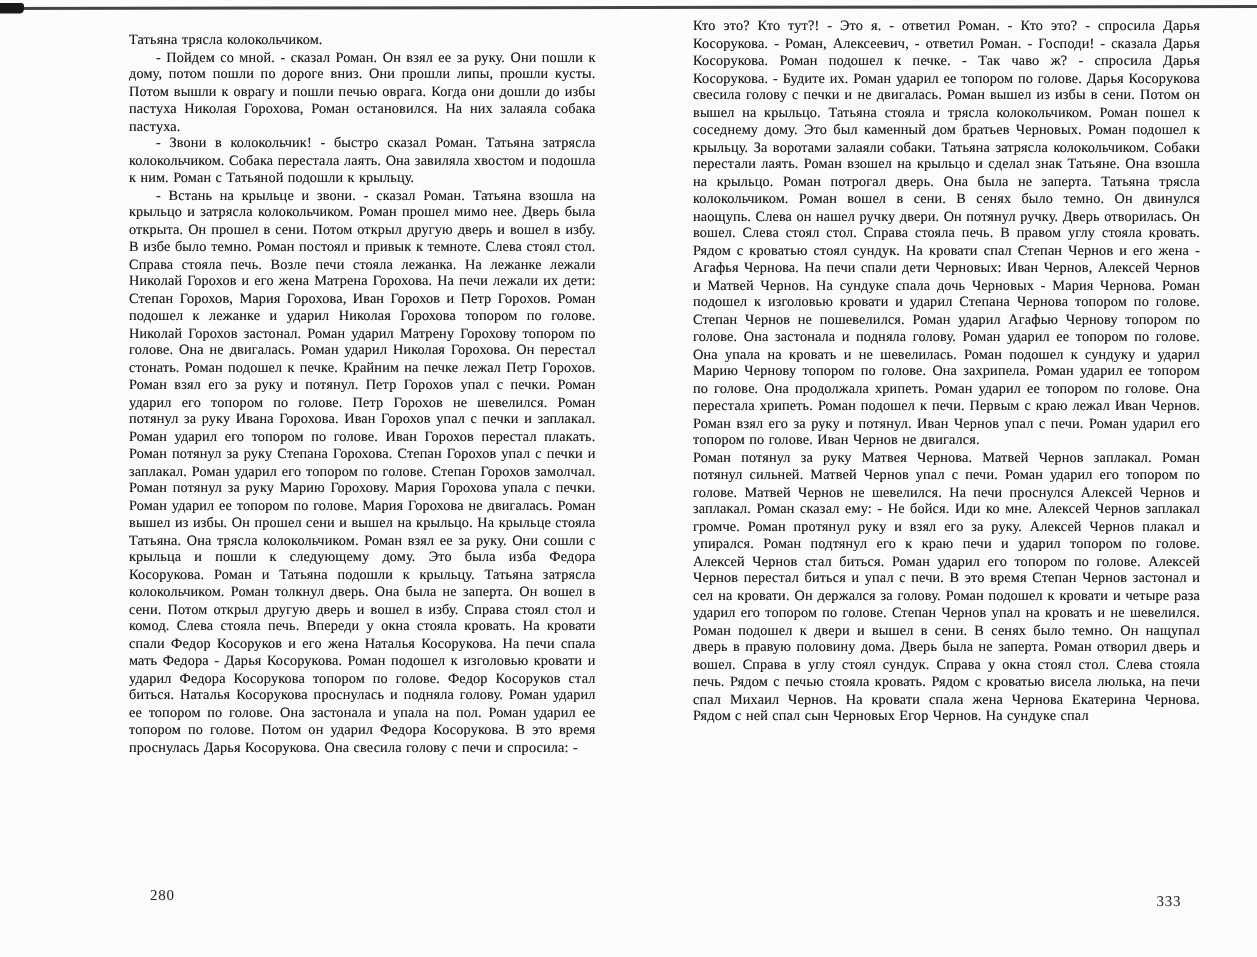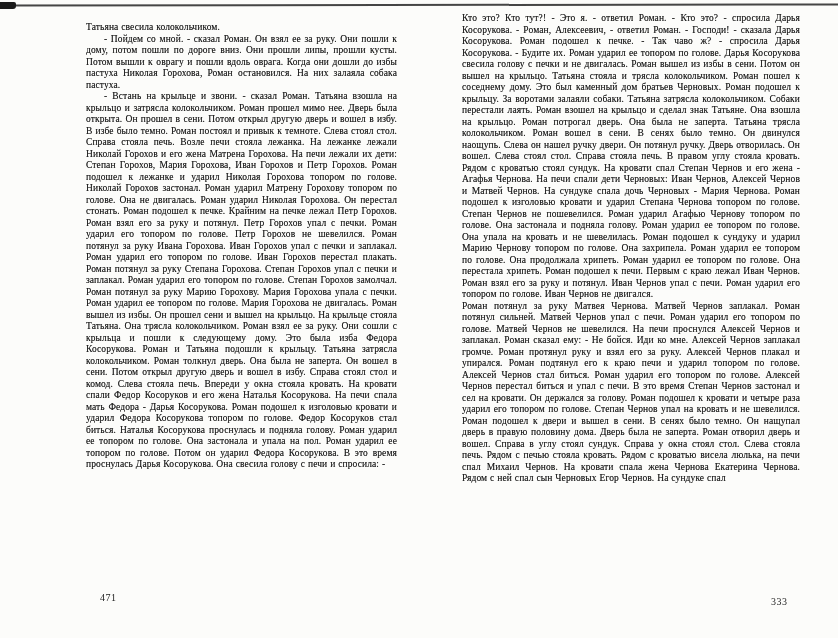--- a/index.html
+++ b/index.html
@@ -82,26 +82,27 @@
 </style>
 </head>
 <body>
 
 <div class="scan">
 
   <div class="scan-top-line"></div>
   <div class="scan-corner-blob"></div>
 
   <div class="page-text page-text-left">
-    <p class="para end-short">Татьяна свесила колокольчиком.</p>
-    <p class="para indent">- Пойдем со мной. - сказал Роман. Он взял ее за руку. Они пошли к дому, потом пошли по дороге вниз. Они прошли липы, прошли кусты. Потом вышли к оврагу и пошли вдоль оврага. Когда они дошли до избы пастуха Николая Горохова, Роман остановился. На них залаяла собака пастуха.</p>
+    <p class="para end-short">Татьяна трясла колокольчиком.</p>
+    <p class="para indent">- Пойдем со мной. - сказал Роман. Он взял ее за руку. Они пошли к дому, потом пошли по дороге вниз. Они прошли липы, прошли кусты. Потом вышли к оврагу и пошли печью оврага. Когда они дошли до избы пастуха Николая Горохова, Роман остановился. На них залаяла собака пастуха.</p>
+    <p class="para indent">- Звони в колокольчик! - быстро сказал Роман. Татьяна затрясла колокольчиком. Собака перестала лаять. Она завиляла хвостом и подошла к ним. Роман с Татьяной подошли к крыльцу.</p>
     <p class="para indent">- Встань на крыльце и звони. - сказал Роман. Татьяна взошла на крыльцо и затрясла колокольчиком. Роман прошел мимо нее. Дверь была открыта. Он прошел в сени. Потом открыл другую дверь и вошел в избу. В избе было темно. Роман постоял и привык к темноте. Слева стоял стол. Справа стояла печь. Возле печи стояла лежанка. На лежанке лежали Николай Горохов и его жена Матрена Горохова. На печи лежали их дети: Степан Горохов, Мария Горохова, Иван Горохов и Петр Горохов. Роман подошел к лежанке и ударил Николая Горохова топором по голове. Николай Горохов застонал. Роман ударил Матрену Горохову топором по голове. Она не двигалась. Роман ударил Николая Горохова. Он перестал стонать. Роман подошел к печке. Крайним на печке лежал Петр Горохов. Роман взял его за руку и потянул. Петр Горохов упал с печки. Роман ударил его топором по голове. Петр Горохов не шевелился. Роман потянул за руку Ивана Горохова. Иван Горохов упал с печки и заплакал. Роман ударил его топором по голове. Иван Горохов перестал плакать. Роман потянул за руку Степана Горохова. Степан Горохов упал с печки и заплакал. Роман ударил его топором по голове. Степан Горохов замолчал. Роман потянул за руку Марию Горохову. Мария Горохова упала с печки. Роман ударил ее топором по голове. Мария Горохова не двигалась. Роман вышел из избы. Он прошел сени и вышел на крыльцо. На крыльце стояла Татьяна. Она трясла колокольчиком. Роман взял ее за руку. Они сошли с крыльца и пошли к следующему дому. Это была изба Федора Косорукова. Роман и Татьяна подошли к крыльцу. Татьяна затрясла колокольчиком. Роман толкнул дверь. Она была не заперта. Он вошел в сени. Потом открыл другую дверь и вошел в избу. Справа стоял стол и комод. Слева стояла печь. Впереди у окна стояла кровать. На кровати спали Федор Косоруков и его жена Наталья Косорукова. На печи спала мать Федора - Дарья Косорукова. Роман подошел к изголовью кровати и ударил Федора Косорукова топором по голове. Федор Косоруков стал биться. Наталья Косорукова проснулась и подняла голову. Роман ударил ее топором по голове. Она застонала и упала на пол. Роман ударил ее топором по голове. Потом он ударил Федора Косорукова. В это время проснулась Дарья Косорукова. Она свесила голову с печи и спросила: -</p>
   </div>
 
   <div class="page-text page-text-right">
     <p class="para">Кто это? Кто тут?! - Это я. - ответил Роман. - Кто это? - спросила Дарья Косорукова. - Роман, Алексеевич, - ответил Роман. - Господи! - сказала Дарья Косорукова. Роман подошел к печке. - Так чаво ж? - спросила Дарья Косорукова. - Будите их. Роман ударил ее топором по голове. Дарья Косорукова свесила голову с печки и не двигалась. Роман вышел из избы в сени. Потом он вышел на крыльцо. Татьяна стояла и трясла колокольчиком. Роман пошел к соседнему дому. Это был каменный дом братьев Черновых. Роман подошел к крыльцу. За воротами залаяли собаки. Татьяна затрясла колокольчиком. Собаки перестали лаять. Роман взошел на крыльцо и сделал знак Татьяне. Она взошла на крыльцо. Роман потрогал дверь. Она была не заперта. Татьяна трясла колокольчиком. Роман вошел в сени. В сенях было темно. Он двинулся наощупь. Слева он нашел ручку двери. Он потянул ручку. Дверь отворилась. Он вошел. Слева стоял стол. Справа стояла печь. В правом углу стояла кровать. Рядом с кроватью стоял сундук. На кровати спал Степан Чернов и его жена - Агафья Чернова. На печи спали дети Черновых: Иван Чернов, Алексей Чернов и Матвей Чернов. На сундуке спала дочь Черновых - Мария Чернова. Роман подошел к изголовью кровати и ударил Степана Чернова топором по голове. Степан Чернов не пошевелился. Роман ударил Агафью Чернову топором по голове. Она застонала и подняла голову. Роман ударил ее топором по голове. Она упала на кровать и не шевелилась. Роман подошел к сундуку и ударил Марию Чернову топором по голове. Она захрипела. Роман ударил ее топором по голове. Она продолжала хрипеть. Роман ударил ее топором по голове. Она перестала хрипеть. Роман подошел к печи. Первым с краю лежал Иван Чернов. Роман взял его за руку и потянул. Иван Чернов упал с печи. Роман ударил его топором по голове. Иван Чернов не двигался.</p>
     <p class="para">Роман потянул за руку Матвея Чернова. Матвей Чернов заплакал. Роман потянул сильней. Матвей Чернов упал с печи. Роман ударил его топором по голове. Матвей Чернов не шевелился. На печи проснулся Алексей Чернов и заплакал. Роман сказал ему: - Не бойся. Иди ко мне. Алексей Чернов заплакал громче. Роман протянул руку и взял его за руку. Алексей Чернов плакал и упирался. Роман подтянул его к краю печи и ударил топором по голове. Алексей Чернов стал биться. Роман ударил его топором по голове. Алексей Чернов перестал биться и упал с печи. В это время Степан Чернов застонал и сел на кровати. Он держался за голову. Роман подошел к кровати и четыре раза ударил его топором по голове. Степан Чернов упал на кровать и не шевелился. Роман подошел к двери и вышел в сени. В сенях было темно. Он нащупал дверь в правую половину дома. Дверь была не заперта. Роман отворил дверь и вошел. Справа в углу стоял сундук. Справа у окна стоял стол. Слева стояла печь. Рядом с печью стояла кровать. Рядом с кроватью висела люлька, на печи спал Михаил Чернов. На кровати спала жена Чернова Екатерина Чернова. Рядом с ней спал сын Черновых Егор Чернов. На сундуке спал</p>
   </div>
 
-  <div class="page-number page-number-left">471</div>
+  <div class="page-number page-number-left">280</div>
   <div class="page-number page-number-right">333</div>
 
 </div>
 
 </body></html>

